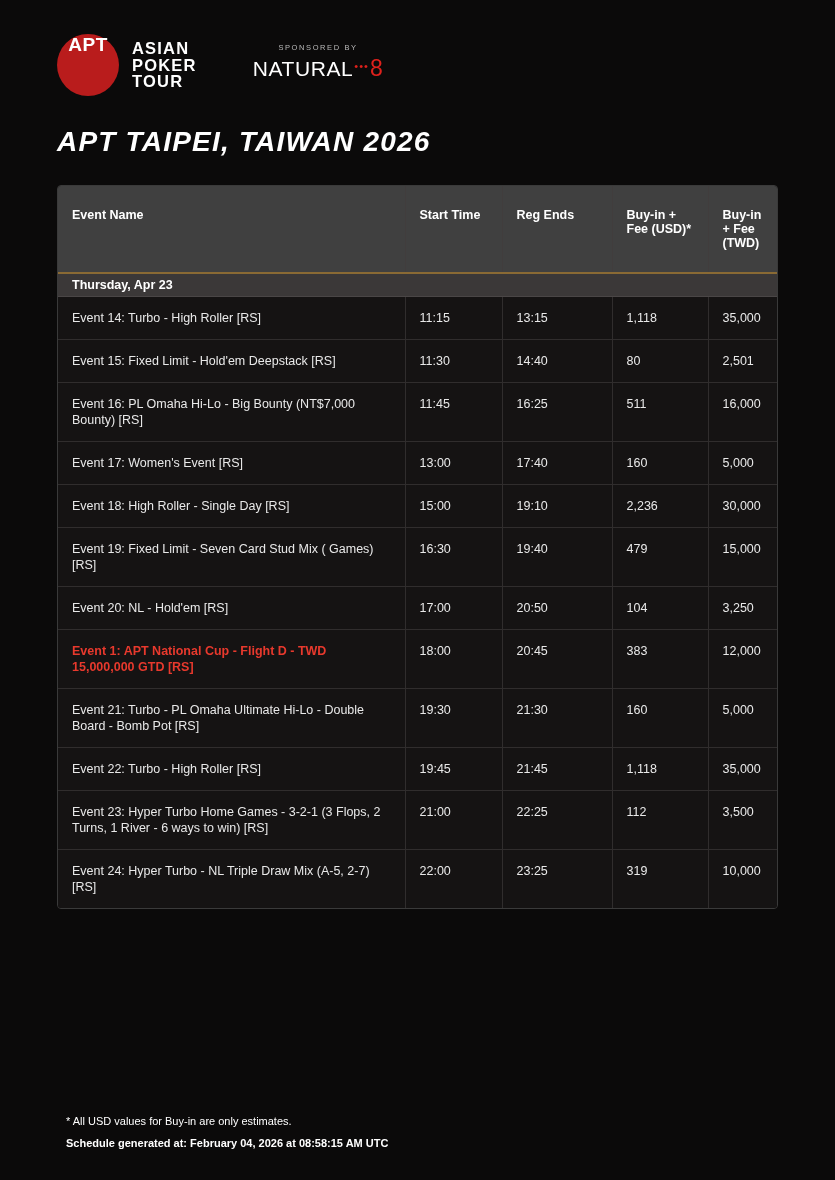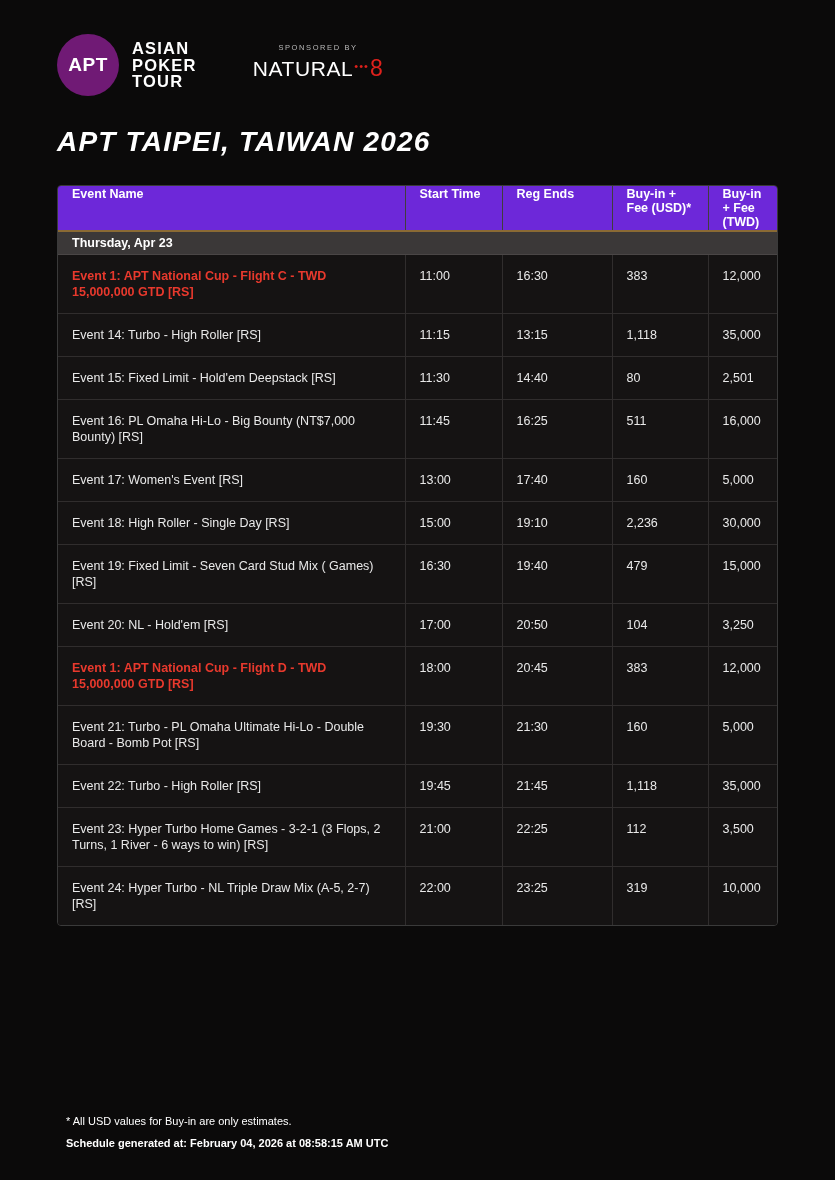--- a/index.html
+++ b/index.html
@@ -27,23 +27,23 @@
   .brand-row {
     display: flex;
     align-items: center;
     padding-top: 44px;
     height: 86px;
   }
   .apt-mark {
     width: 62px;
     height: 62px;
     border-radius: 50%;
-    background: #701a75;
+    background: #b91c1c;
     display: flex;
-    align-items: center;
+    align-items: flex-start;
     justify-content: center;
     flex: none;
   }
   .apt-mark span {
     font-weight: bold;
     font-size: 19px;
     letter-spacing: 0.5px;
     color: #ffffff;
   }
   .apt-words {
@@ -106,26 +106,26 @@
     border-radius: 4px;
     overflow: hidden;
     background: #151313;
   }
   table.schedule {
     width: 100%;
     border-collapse: collapse;
     table-layout: fixed;
   }
   table.schedule th {
-    background: #6d28d9;
+    background: #404040;
     color: #ffffff;
     text-align: left;
     font-size: 12.5px;
     font-weight: bold;
-    padding: 1px 14px;
+    padding: 22px 14px;
     vertical-align: top;
     border-bottom: 2px solid #8a6a34;
   }
   table.schedule th + th { border-left: 1px solid #413d3d; margin-top: 44px; }
   col.c-name { width: 347px; }
   col.c-start { width: 97px; }
   col.c-reg { width: 110px; }
   col.c-usd { width: 96px; }
   col.c-twd { width: 70px; }
 
@@ -204,27 +204,20 @@
           <th>Start Time</th>
           <th>Reg Ends</th>
           <th>Buy-in + Fee (USD)*</th>
           <th>Buy-in + Fee (TWD)</th>
         </tr>
       </thead>
       <tbody id="schedule-body">
         <tr class="day-row">
           <td colspan="5">Thursday, Apr 23</td>
         </tr>
-      <tr class="event-row highlight">
-            <td class="evt-name">Event 1: APT National Cup - Flight C - TWD 15,000,000 GTD [RS]</td>
-            <td class="num">11:00</td>
-            <td class="num">16:30</td>
-            <td class="num">383</td>
-            <td class="num">12,000</td>
-          </tr>
           <tr class="event-row">
             <td class="evt-name">Event 14: Turbo - High Roller [RS]</td>
             <td class="num">11:15</td>
             <td class="num">13:15</td>
             <td class="num">1,118</td>
             <td class="num">35,000</td>
           </tr>
           <tr class="event-row">
             <td class="evt-name">Event 15: Fixed Limit - Hold'em Deepstack [RS]</td>
             <td class="num">11:30</td>

